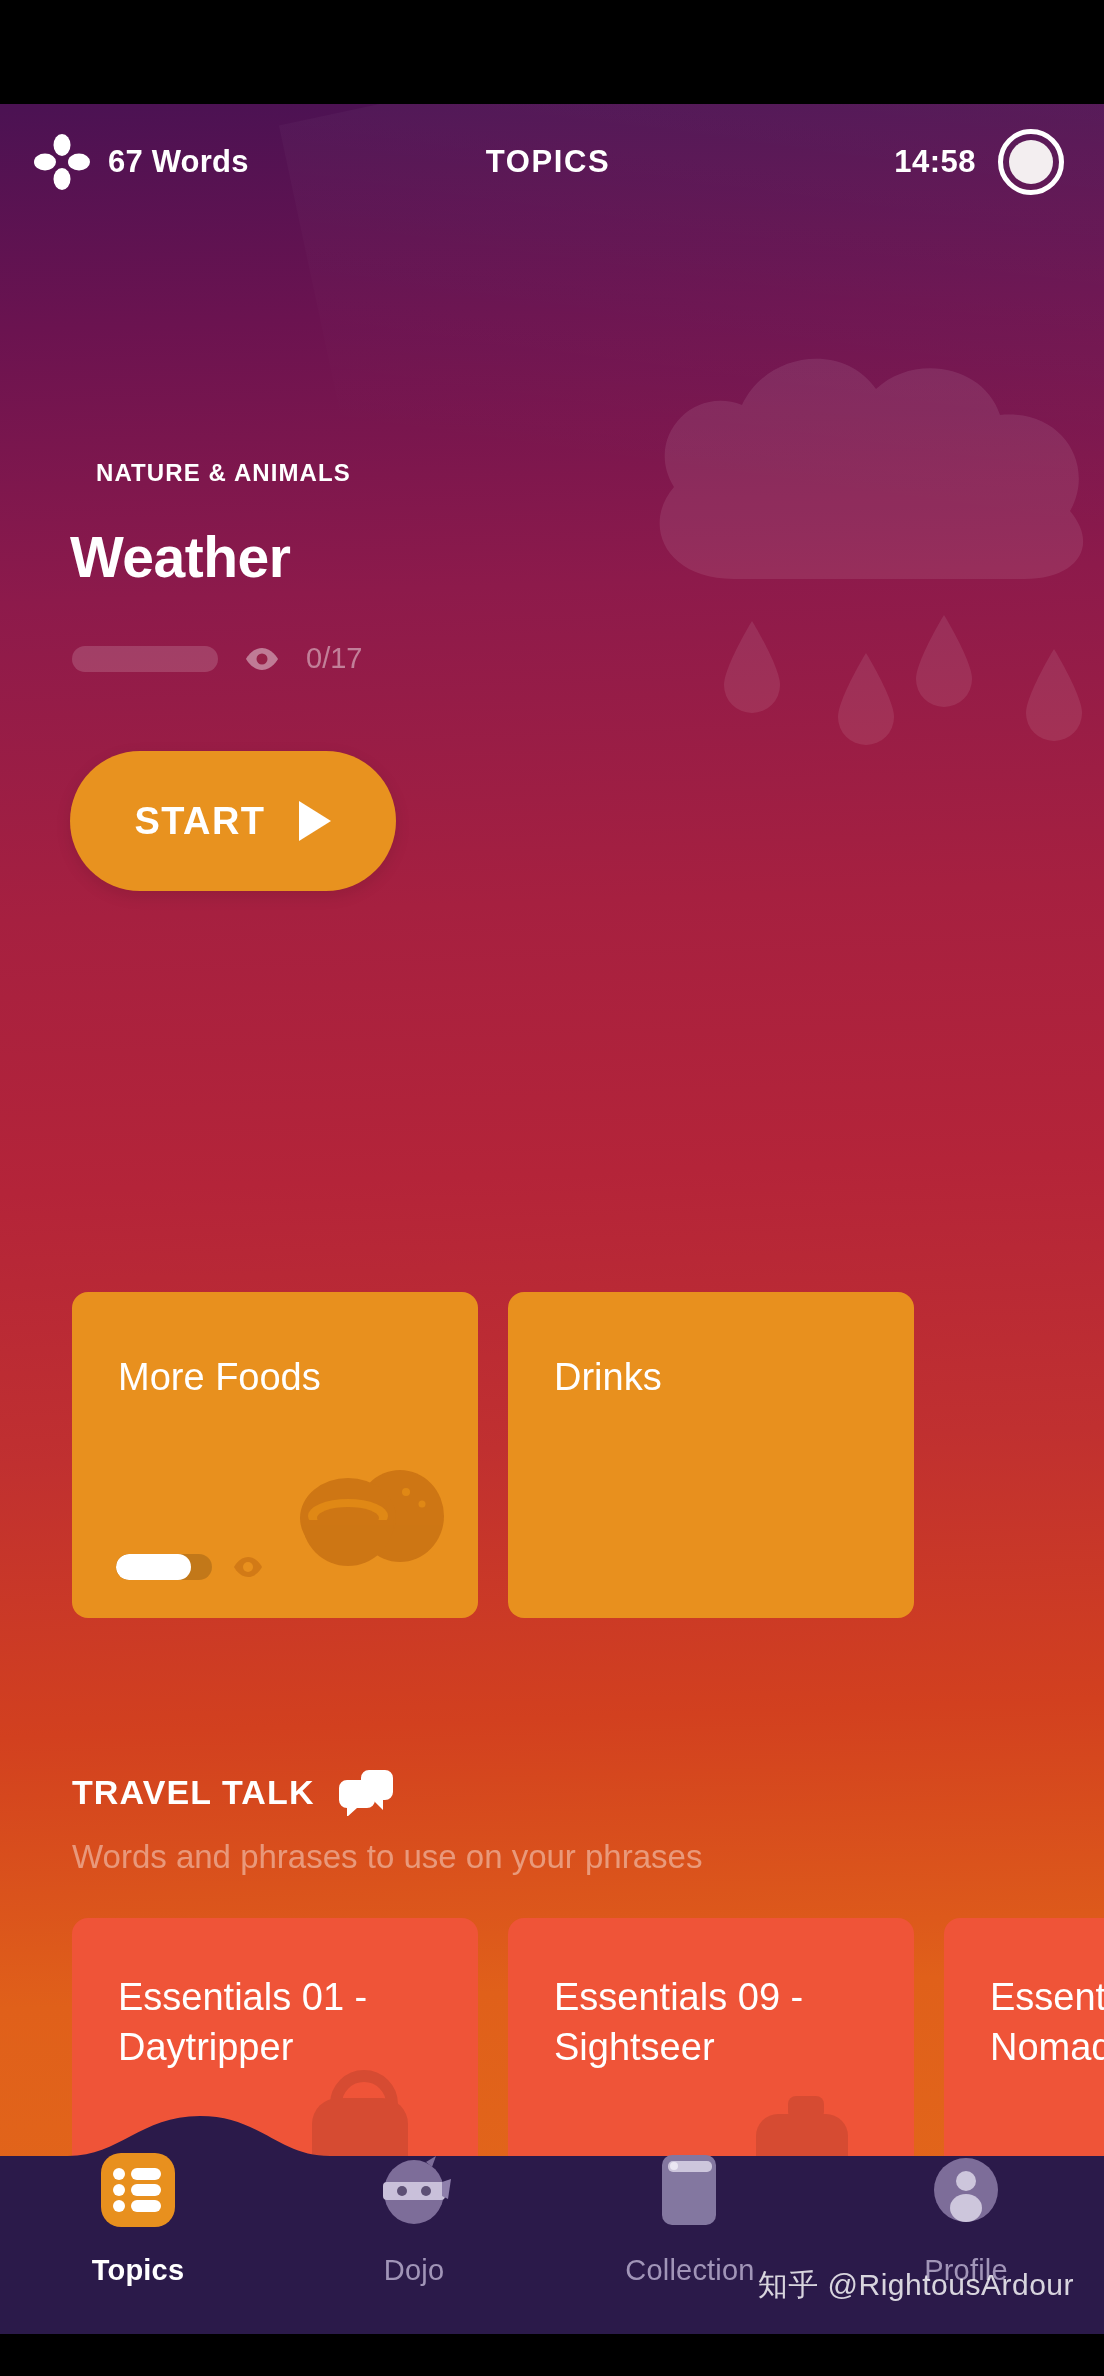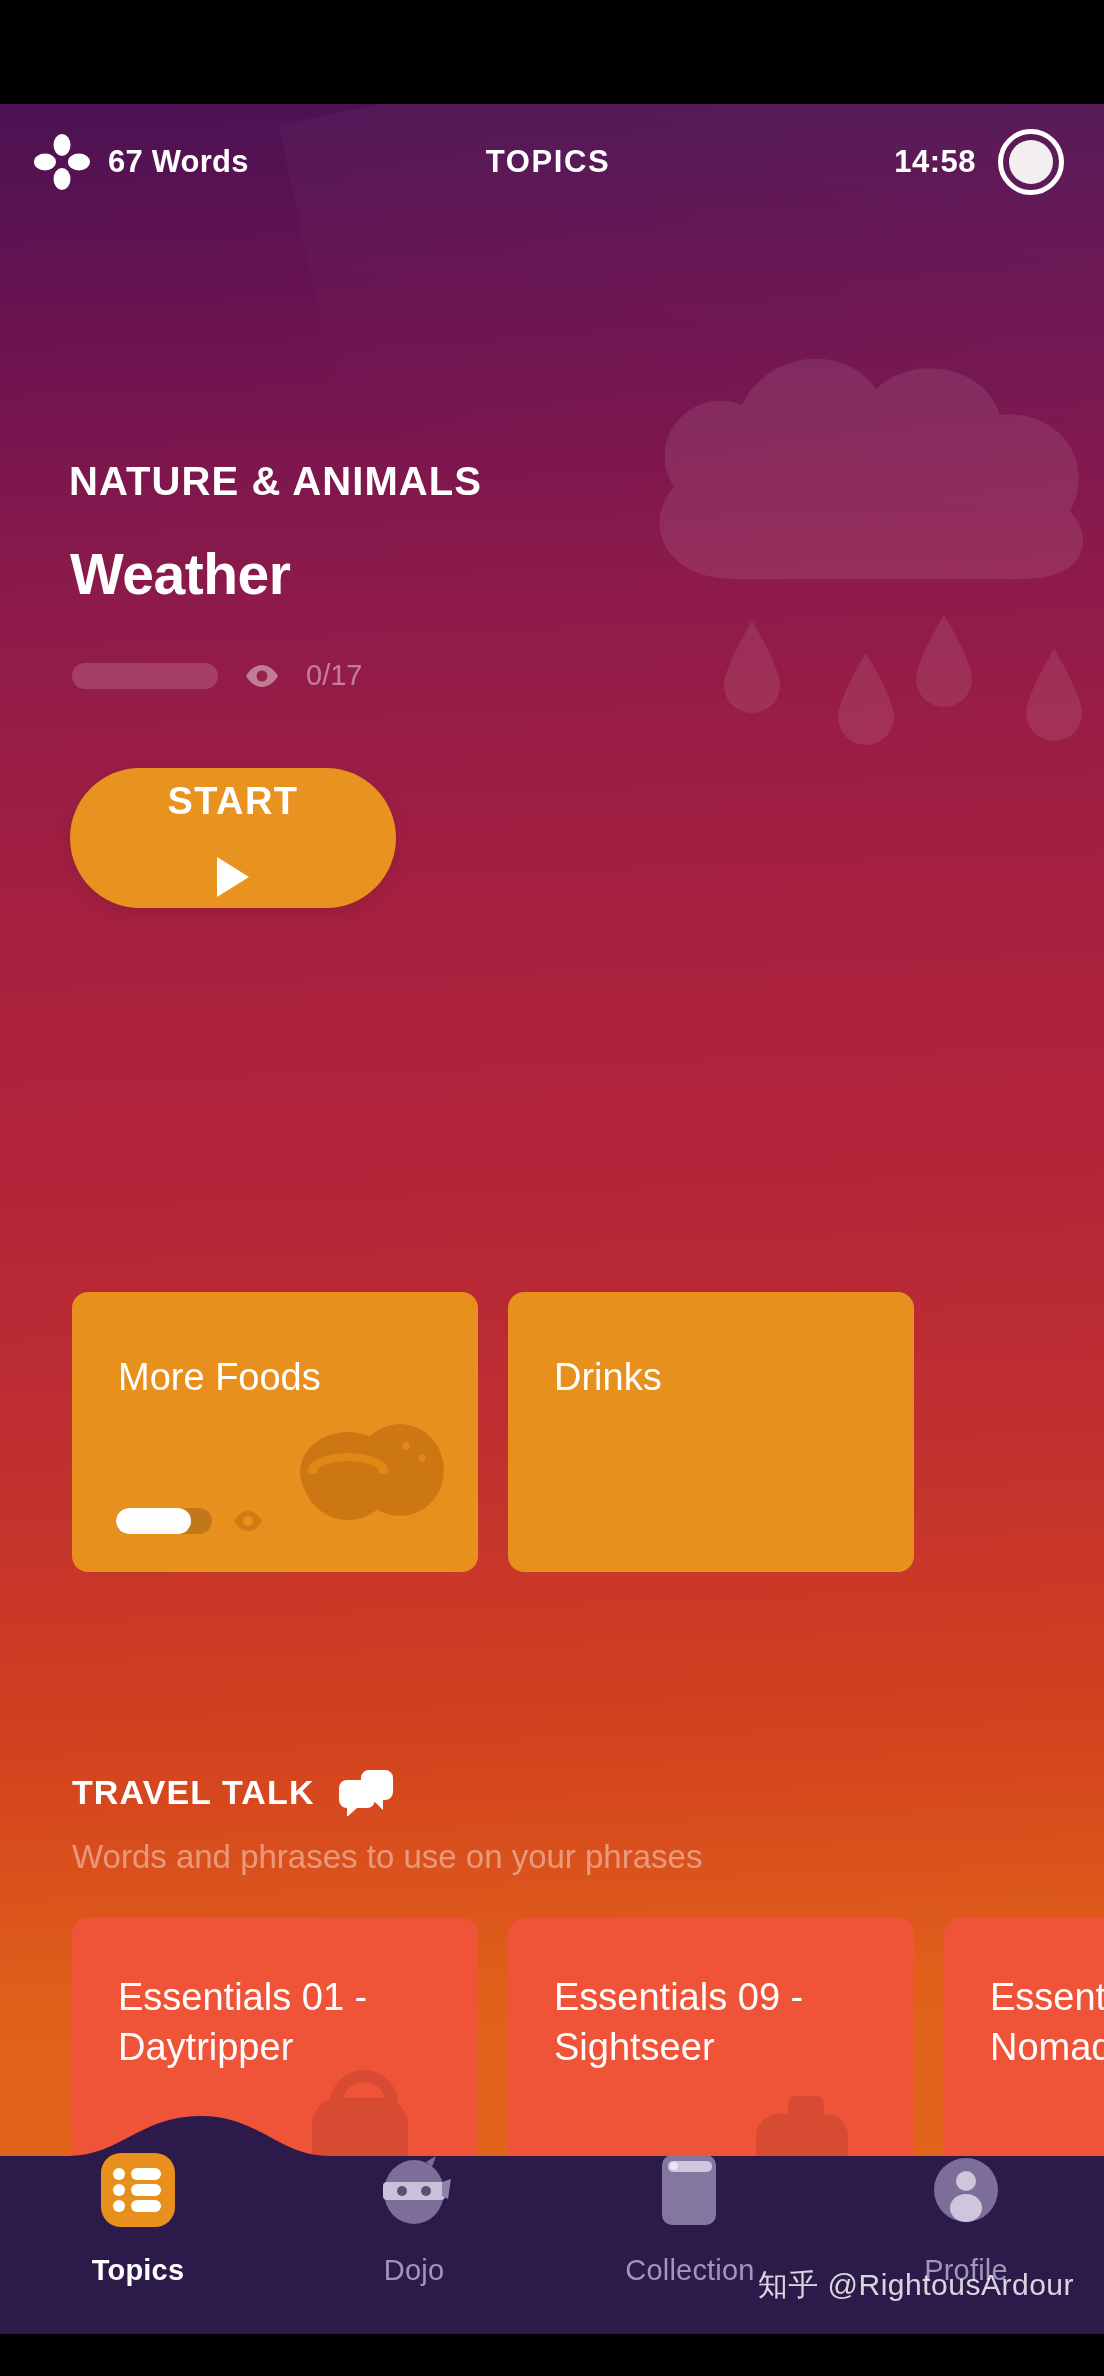--- a/index.html
+++ b/index.html
@@ -90,22 +90,22 @@
     display:flex; align-items:center; justify-content:center;
   }
   .ring-inner {
     width:44px; height:44px; border-radius:50%;
     background:#f3eef0;
   }
 
   
   .hero { position:absolute; left:0; top:219px; width:1104px; z-index:10; }
   .hero-cat {
-    margin-left:69px;
-    color:#fff; font-size:40px; font-weight:bold;
+    margin-left:96px;
+    color:#fff; font-size:24px; font-weight:bold;
     letter-spacing:1.1px; margin-top:240px;
   }
   .hero-title {
     margin-left:70px; margin-top:42px;
     color:#fff; font-size:57px; font-weight:bold;
     letter-spacing:-0.5px; line-height:1;
   }
   .hero-meta {
     margin-left:72px; margin-top:56px;
     display:flex; align-items:center; gap:26px;
@@ -124,21 +124,20 @@
   .hero-count {
     color:rgba(255,255,255,0.44); font-size:29px; font-weight:normal;
   }
   .start-btn {
     margin-left:70px; margin-top:76px;
     width:326px; height:140px; border-radius:70px;
     background:#e8921f;
     border:none; cursor:pointer;
     display:flex; align-items:center; justify-content:center; gap:34px;
     box-shadow:0 5px 16px rgba(0,0,0,0.10);
-    flex-direction:column;
   }
   .start-label {
     color:#fff; font-size:38px; font-weight:bold; letter-spacing:1.4px;
   }
   .play-tri {
     width:0; height:0;
     border-left:32px solid #fff;
     border-top:20px solid transparent;
     border-bottom:20px solid transparent;
   }
@@ -159,21 +158,21 @@
 
   .row {
     display:flex; gap:30px; margin-top:42px;
     padding-left:72px;
     overflow:hidden;
   }
 
   
   .card-food {
     flex:0 0 auto;
-    width:406px; height:280px;
+    width:406px; height:326px;
     background:#e8901e; border-radius:16px;
     position:relative; overflow:hidden; cursor:pointer;
   }
   .card-food .c-title {
     position:absolute; left:46px; top:64px;
     color:#fff; font-size:38px; font-weight:normal;
   }
   .card-food .c-art {
     position:absolute; right:24px; bottom:34px;
     width:158px; height:122px; opacity:0.55;

